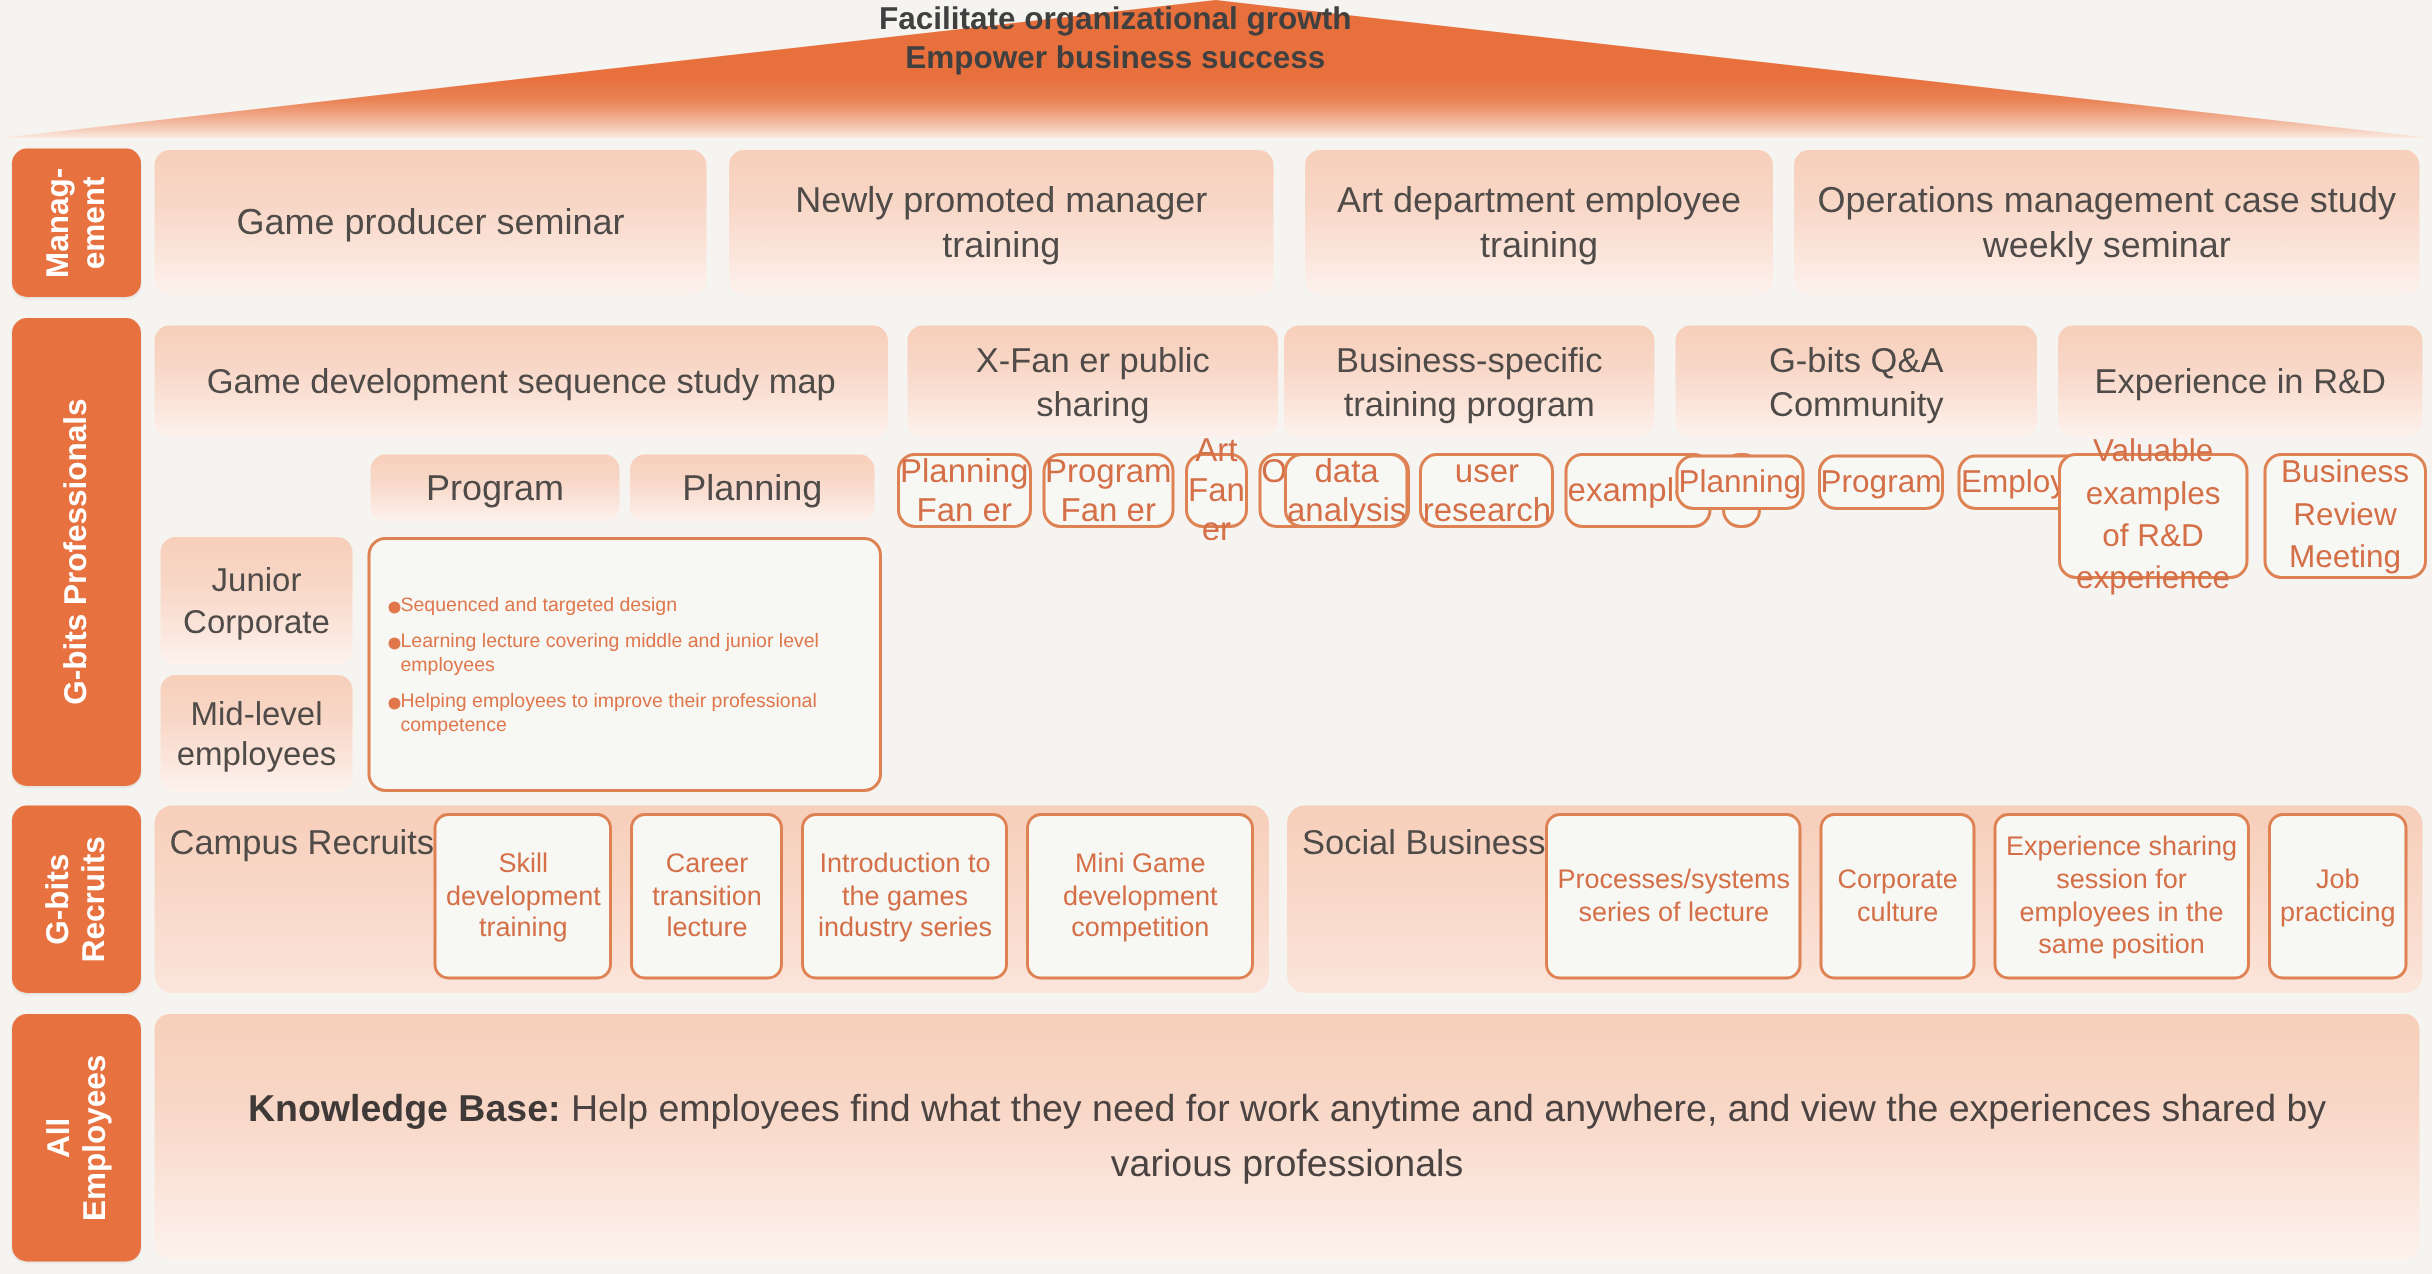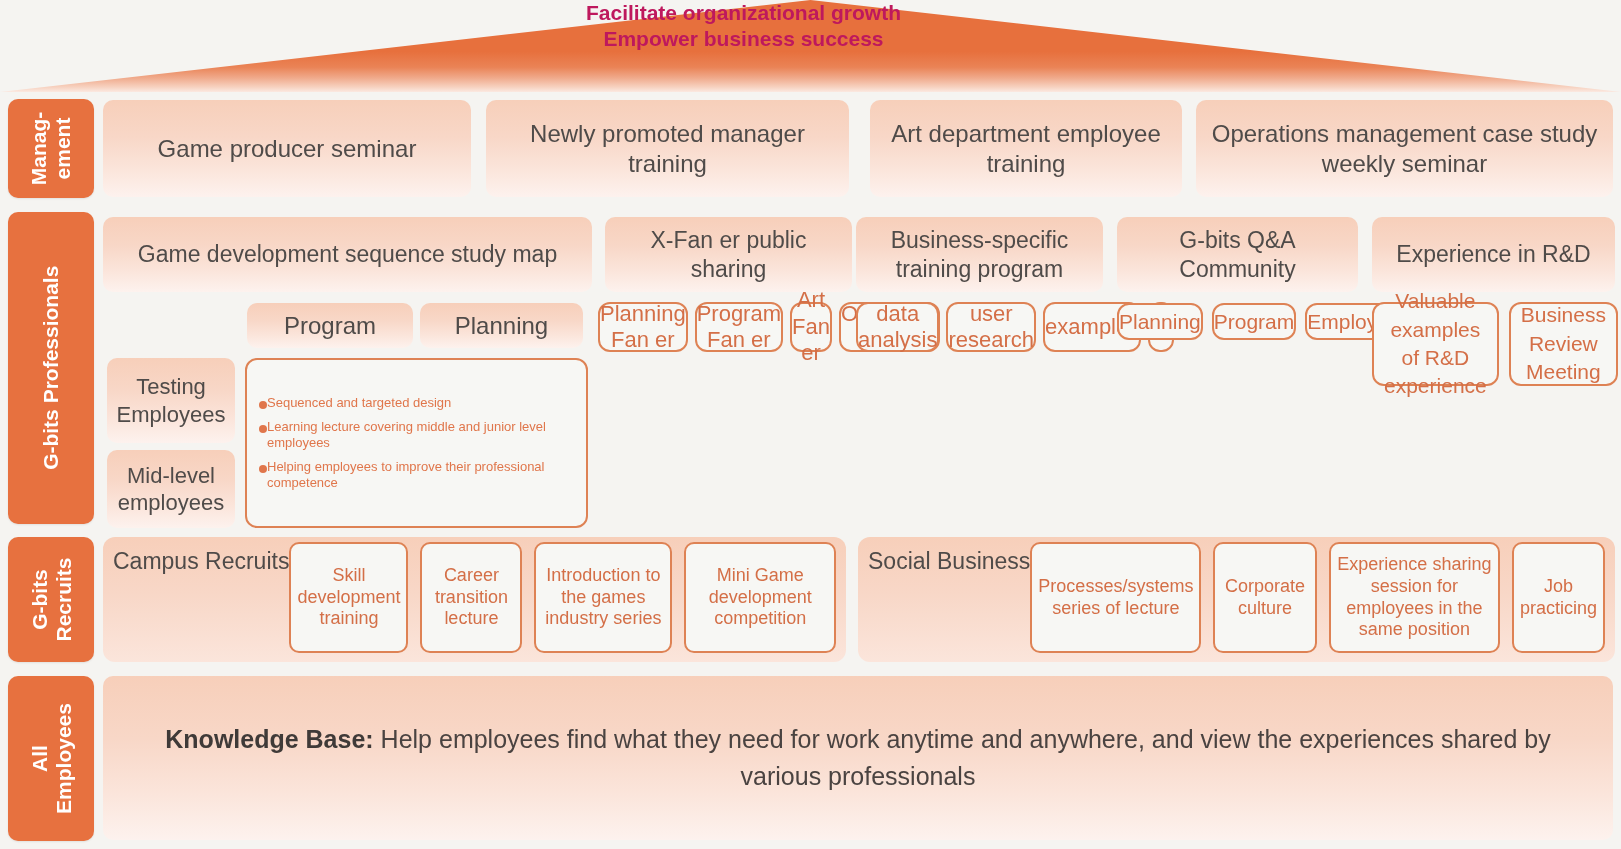--- a/index.html
+++ b/index.html
@@ -13,21 +13,21 @@
   .abs{position:absolute}
 
   
   .roof{
     left:0;top:6;width:1621px;height:92px;
     clip-path:polygon(50% 0%,100% 100%,0% 100%);
     background:linear-gradient(180deg,#e7703d 0%,#e7703d 56%,#ea8356 73%,#f0ab8d 85%,#f7d3c2 95%,#fbe9e1 100%);
   }
   .roof-text{
     left:0;top:24;width:1487px;
-    text-align:center;color:#be185d;font-weight:700;
+    text-align:center;color:#404040;font-weight:700;
     font-size:21px;line-height:26px;
   }
 
   
   .side{
     left:8px;width:86px;background:#e7713f;border-radius:10px;
     display:flex;align-items:center;justify-content:center;
     box-shadow:0 1px 2px rgba(0,0,0,.08);
   }
   .side .rot{
@@ -142,21 +142,21 @@
 <div class="abs peach r1 r1d">Operations management case study weekly seminar</div>
 
 <div class="abs peach r2h h1">Game development sequence study map</div>
 <div class="abs peach r2h h2">X-Fan er public sharing</div>
 <div class="abs peach r2h h3">Business-specific training program</div>
 <div class="abs peach r2h h4">G-bits Q&amp;A Community</div>
 <div class="abs peach r2h h5">Experience in R&amp;D</div>
 
 <div class="abs peach tag tagA">Program</div>
 <div class="abs peach tag tagB">Planning</div>
-<div class="abs peach lvl lvl1">Testing Employees</div>
+<div class="abs peach lvl lvl1">Junior Corporate</div>
 <div class="abs peach lvl lvl2">Mid-level employees</div>
 <div class="abs outline bullets">
   <div class="bullet-row">
     <span class="dot"></span>
     <span>Sequenced and targeted design</span>
   </div>
   <div class="bullet-row">
     <span class="dot"></span>
     <span>Learning lecture covering middle and junior level employees</span>
   </div>

